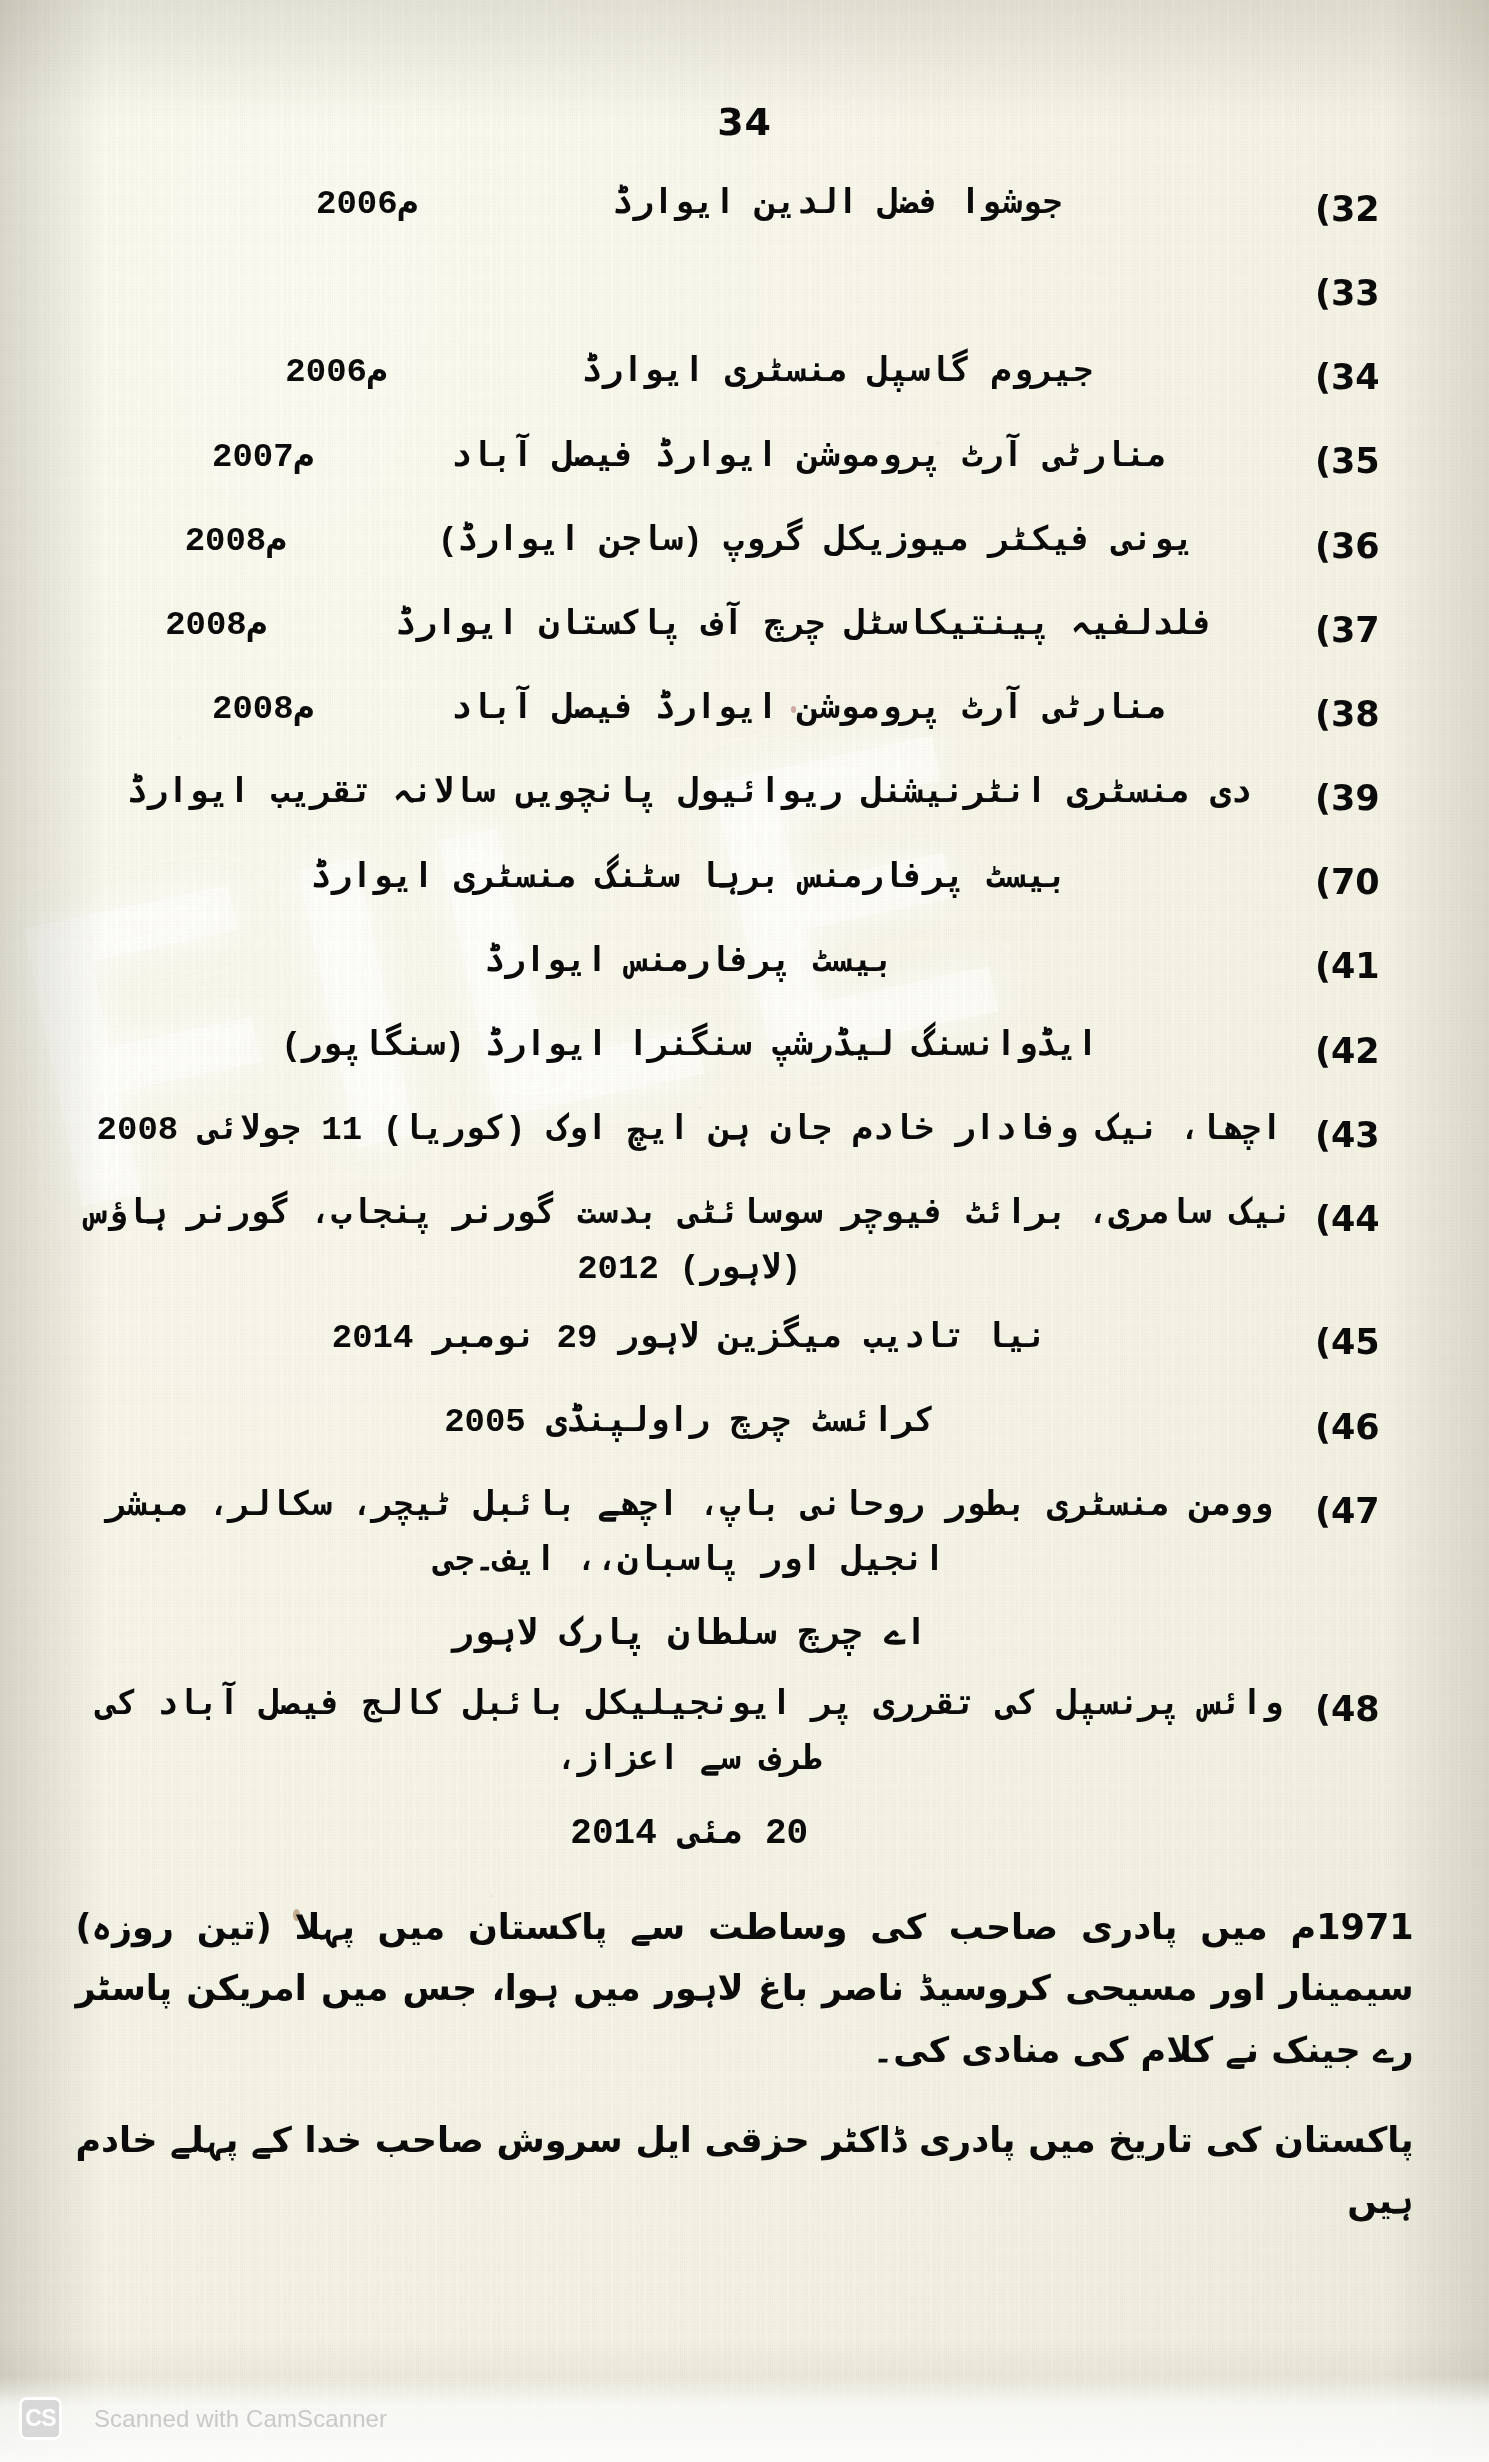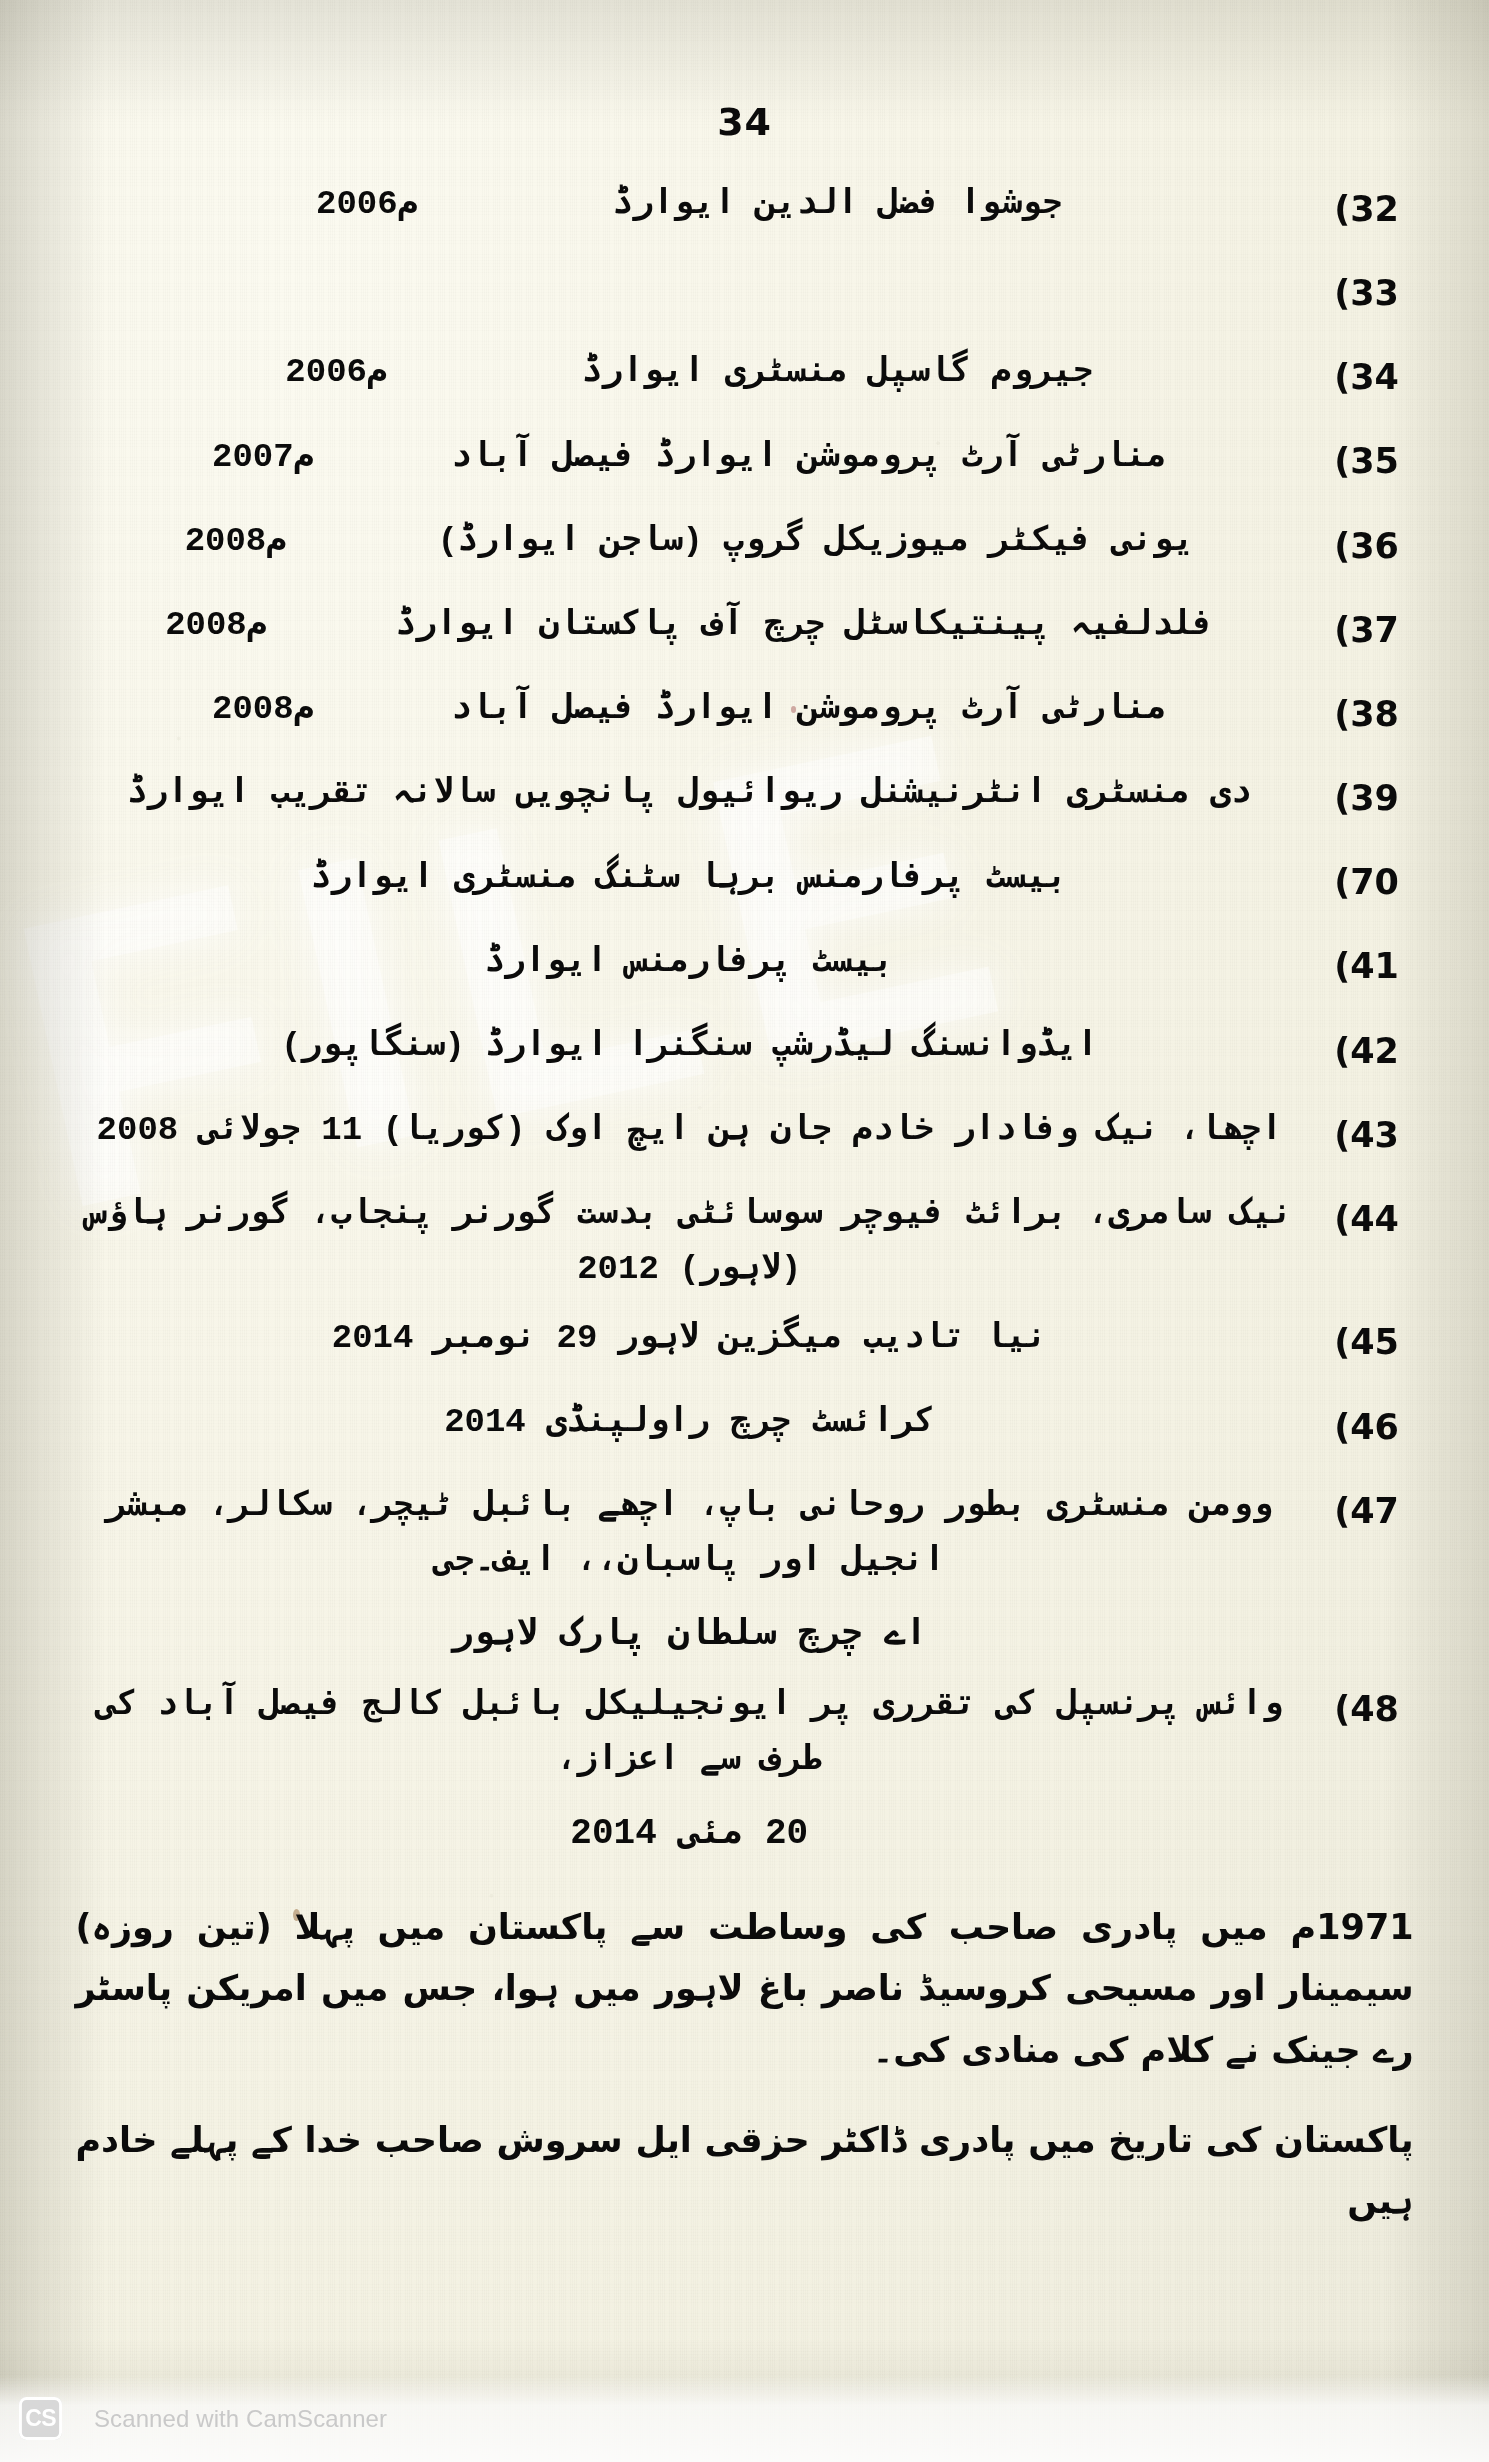--- a/index.html
+++ b/index.html
@@ -90,21 +90,21 @@
     align-items: flex-start;
     margin-bottom: 13.2px;
     min-height: 71px;
   }
   .award-num {
     flex: 0 0 103px;
     font-family: "DejaVu Sans", sans-serif;
     font-size: 35px;
     font-weight: 700;
     direction: ltr;
-    text-align: center;
+    text-align: left;
     padding-top: 11.8px;
     padding-left: 7.4px;
     white-space: nowrap;
   }
   .award-text {
     flex: 1 1 auto;
     text-align: center;
     font-size: 34px;
     line-height: 1.62;
     font-family: Liberation Mono, monospace;
@@ -297,21 +297,21 @@
     <div class="award-row">
       <div class="award-num">(45</div>
       <div class="award-text">
         <span>نیا تادیب میگزین لاہور 29 نومبر 2014</span>
       </div>
     </div>
 
     <div class="award-row">
       <div class="award-num">(46</div>
       <div class="award-text">
-        <span>کرائسٹ چرچ راولپنڈی 2014</span>
+        <span>کرائسٹ چرچ راولپنڈی 2005</span>
       </div>
     </div>
 
     <div class="award-row" style="min-height:147px;">
       <div class="award-num">(47</div>
       <div class="award-text wide">
         <span>وومن منسٹری بطور روحانی باپ، اچھے بائبل ٹیچر، سکالر، مبشر انجیل اور پاسبان،، ایف۔جی</span>
         <span class="award-sub">اے چرچ سلطان پارک لاہور</span>
       </div>
     </div>

